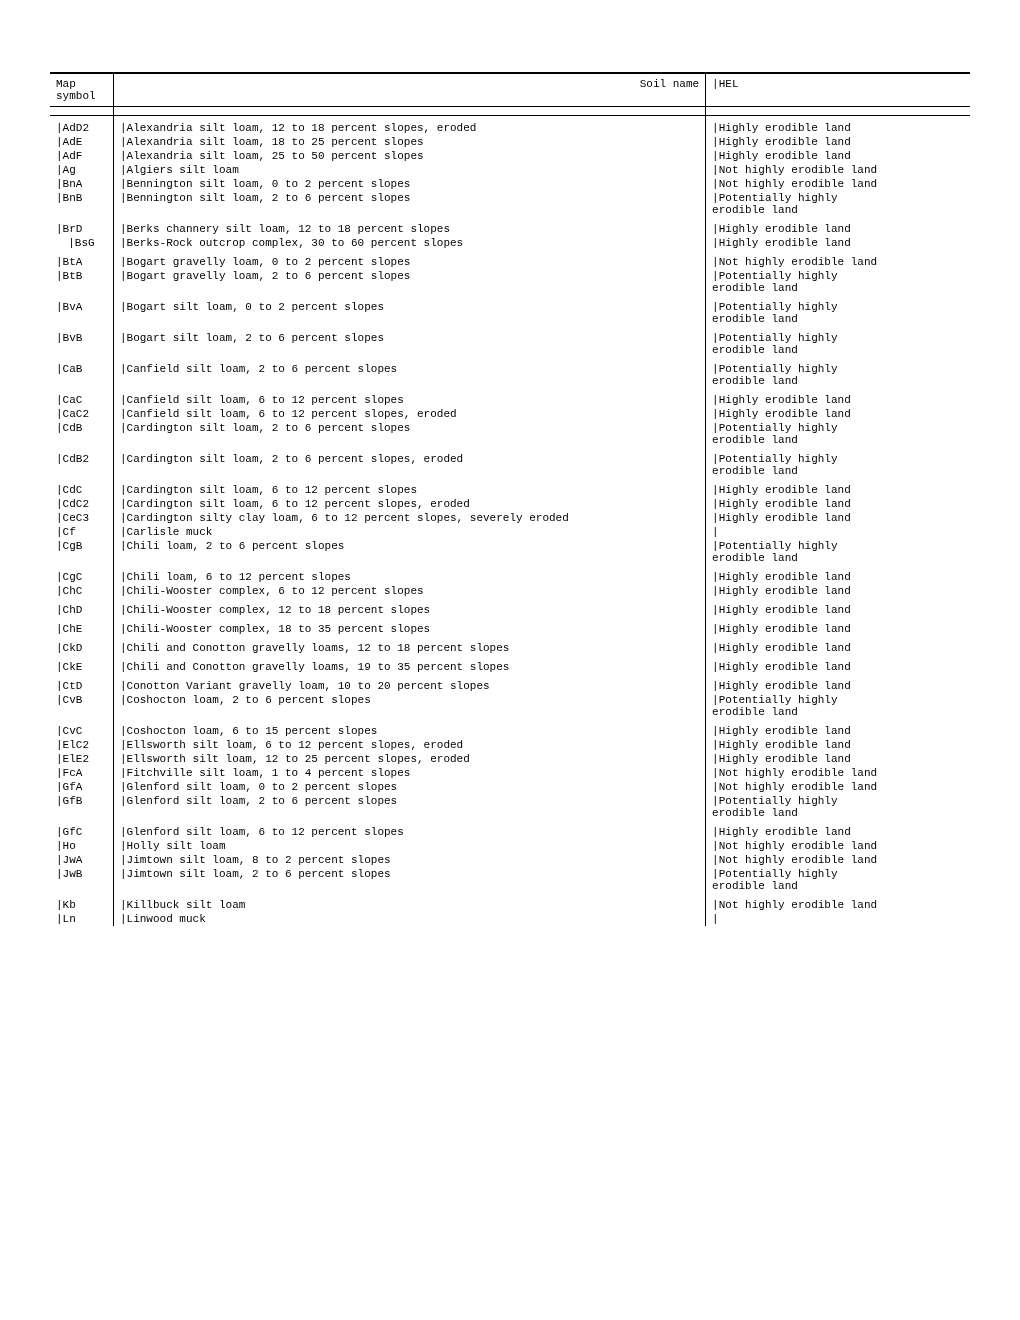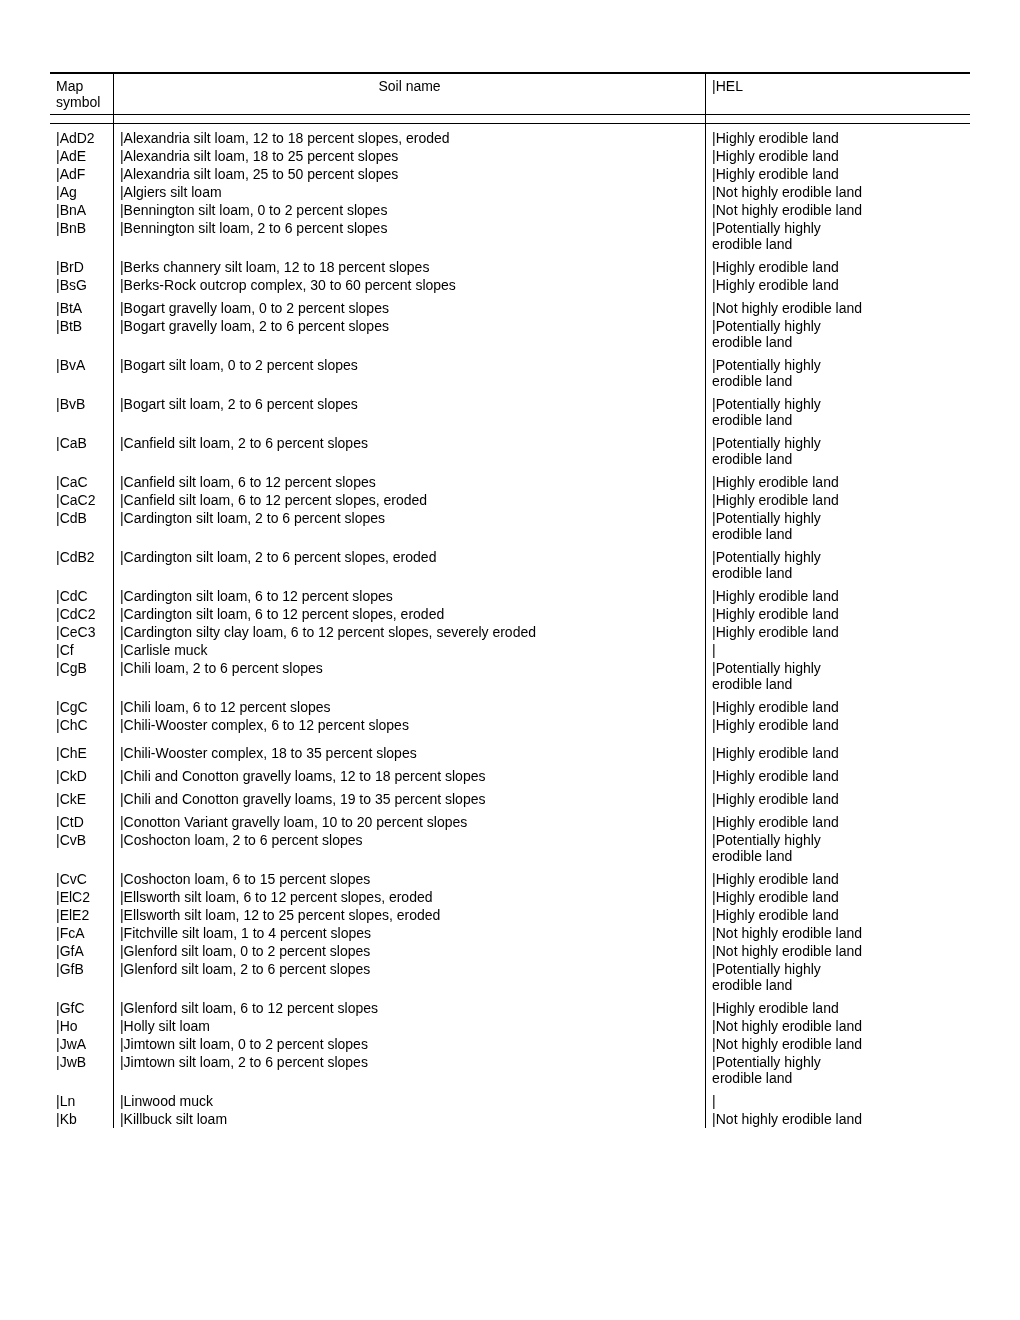--- a/index.html
+++ b/index.html
@@ -24,22 +24,22 @@
       font-size: 12px;
       text-align: right;
     }
     .table-container {
       width: 100%;
       border-top: 1px solid #000;
     }
     table {
       width: 100%;
       border-collapse: collapse;
-      font-size: 14px;
-      font-family: Liberation Sans, sans-serif;
+      font-size: 11px;
+      font-family: Liberation Mono, monospace;
     }
     .col-symbol { width: 60px; }
     .col-soil { width: 560px; }
     .col-hel { width: 250px; }
     th {
       border-top: 1px solid #000;
       border-bottom: 1px solid #000;
       padding: 4px 6px;
       font-weight: normal;
       text-align: left;
@@ -73,21 +73,21 @@
 <div class="table-container">
   <table>
     <colgroup>
       <col class="col-symbol">
       <col class="col-soil">
       <col class="col-hel">
     </colgroup>
     <thead>
       <tr class="thead-row">
         <th class="border-right">Map<br>symbol</th>
-        <th class="border-right" style="text-align:center;">Soil name</th>
+        <th class="border-right" style="text-align:right;">Soil name</th>
         <th>|HEL</th>
       </tr>
       <tr>
         <td class="border-right" style="height:8px;"></td>
         <td class="border-right"></td>
         <td></td>
       </tr>
       <tr>
         <td colspan="3" style="border-bottom:1px solid #000; padding:0;"></td>
       </tr>
@@ -133,21 +133,21 @@
           <td style="height:5px;" class="border-right"></td>
           <td class="border-right"></td>
           <td></td>
         </tr>
         <tr>
           <td class="border-right" style="white-space: pre;">|BrD</td>
           <td class="border-right">|Berks channery silt loam, 12 to 18 percent slopes</td>
           <td style="white-space: pre-wrap;">|Highly erodible land</td>
         </tr>
         <tr>
-          <td class="border-right" style="white-space: pre;">|BsG</td>
+          <td class="border-right" style="white-space: pre; text-align: center;">|BsG</td>
           <td class="border-right">|Berks-Rock outcrop complex, 30 to 60 percent slopes</td>
           <td style="white-space: pre-wrap;">|Highly erodible land</td>
         </tr>
         <tr>
           <td style="height:5px;" class="border-right"></td>
           <td class="border-right"></td>
           <td></td>
         </tr>
         <tr>
           <td class="border-right" style="white-space: pre;">|BtA</td>
@@ -270,20 +270,25 @@
           <td class="border-right" style="white-space: pre; margin-top: 31px;">|ChC</td>
           <td class="border-right">|Chili-Wooster complex, 6 to 12 percent slopes</td>
           <td style="white-space: pre-wrap;">|Highly erodible land</td>
         </tr>
         <tr>
           <td style="height:5px;" class="border-right"></td>
           <td class="border-right"></td>
           <td></td>
         </tr>
         <tr>
+          <td class="border-right" style="white-space: pre;">|ChD</td>
+          <td class="border-right">|Chili-Wooster complex, 12 to 18 percent slopes</td>
+          <td style="white-space: pre-wrap;">|Highly erodible land</td>
+        </tr>
+        <tr>
           <td style="height:5px;" class="border-right"></td>
           <td class="border-right"></td>
           <td></td>
         </tr>
         <tr>
           <td class="border-right" style="white-space: pre;">|ChE</td>
           <td class="border-right">|Chili-Wooster complex, 18 to 35 percent slopes</td>
           <td style="white-space: pre-wrap;">|Highly erodible land</td>
         </tr>
         <tr>
@@ -368,39 +373,39 @@
           <td class="border-right">|Glenford silt loam, 6 to 12 percent slopes</td>
           <td style="white-space: pre-wrap;">|Highly erodible land</td>
         </tr>
         <tr>
           <td class="border-right" style="white-space: pre;">|Ho</td>
           <td class="border-right">|Holly silt loam</td>
           <td style="white-space: pre-wrap;">|Not highly erodible land</td>
         </tr>
         <tr>
           <td class="border-right" style="white-space: pre;">|JwA</td>
-          <td class="border-right">|Jimtown silt loam, 0 to 2 percent slopes</td>
+          <td class="border-right">|Jimtown silt loam, 8 to 2 percent slopes</td>
           <td style="white-space: pre-wrap;">|Not highly erodible land</td>
         </tr>
         <tr>
           <td class="border-right" style="white-space: pre;">|JwB</td>
           <td class="border-right">|Jimtown silt loam, 2 to 6 percent slopes</td>
           <td style="white-space: pre-wrap;">|Potentially highly
 erodible land</td>
         </tr>
         <tr>
           <td style="height:5px;" class="border-right"></td>
           <td class="border-right"></td>
           <td></td>
+        </tr>
+        <tr>
+          <td class="border-right" style="white-space: pre;">|Kb</td>
+          <td class="border-right">|Killbuck silt loam</td>
+          <td style="white-space: pre-wrap;">|Not highly erodible land</td>
         </tr>
         <tr>
           <td class="border-right" style="white-space: pre;">|Ln</td>
           <td class="border-right">|Linwood muck</td>
           <td style="white-space: pre-wrap;">|</td>
-        </tr>
-        <tr>
-          <td class="border-right" style="white-space: pre;">|Kb</td>
-          <td class="border-right">|Killbuck silt loam</td>
-          <td style="white-space: pre-wrap;">|Not highly erodible land</td>
         </tr>
       </tbody>
   </table>
 </div>
 
 </body></html>

